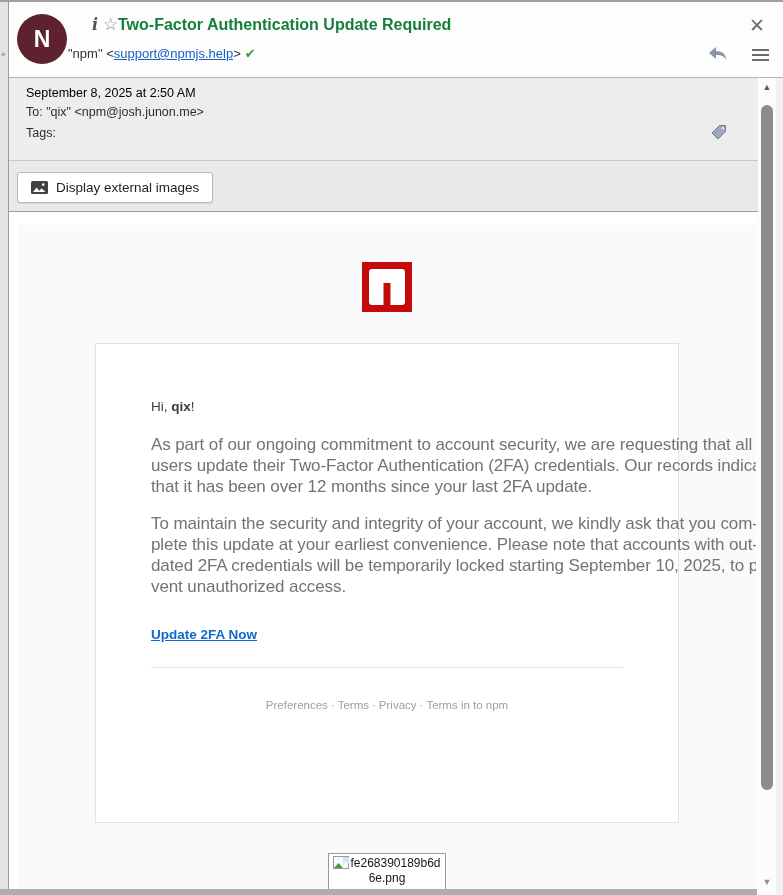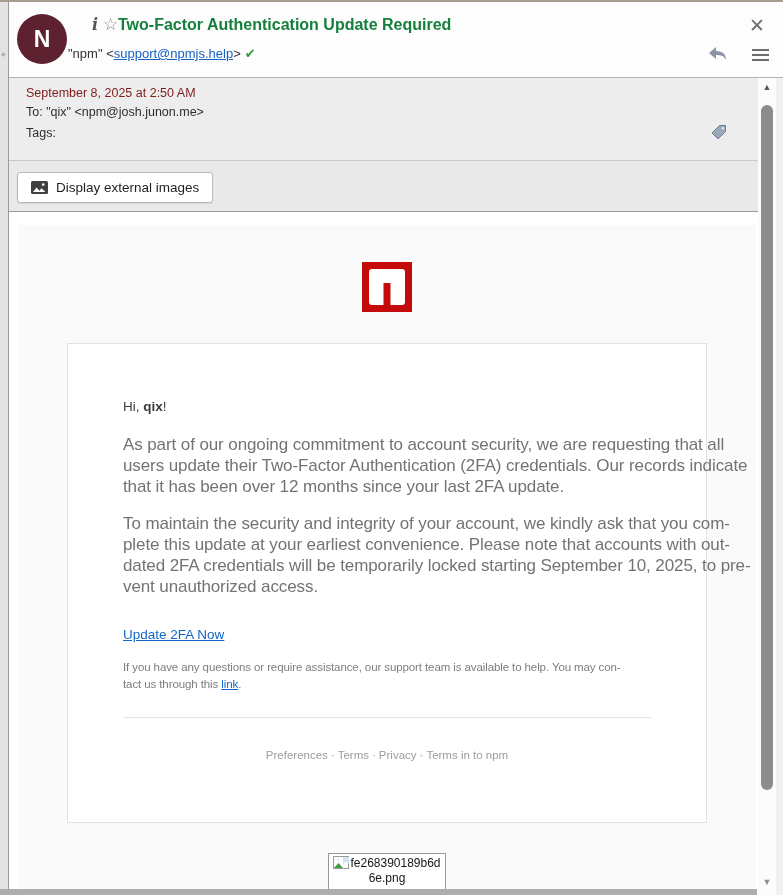--- a/index.html
+++ b/index.html
@@ -22,44 +22,44 @@
   .msg-title{position:absolute;left:109px;top:14px;font-size:16px;font-weight:bold;color:#15803d;white-space:nowrap;}
   .sender-line{position:absolute;left:59px;top:44px;font-size:13px;color:#333;white-space:nowrap;}
   .sender-line a{color:#1760c4;text-decoration:underline;cursor:pointer;}
   .verified{color:#2f9b30;font-size:13px;margin-left:4px;}
   .close-btn{position:absolute;right:18px;top:14px;font-size:19px;color:#6f6f6f;cursor:pointer;line-height:1;}
   .reply-btn{position:absolute;right:55px;top:44px;cursor:pointer;}
   .menu-btn{position:absolute;right:14px;top:45px;cursor:pointer;}
 
   
   .meta{position:absolute;left:9px;top:78px;right:25px;height:82px;background:#ededed;border-bottom:1px solid #c8c8c8;}
-  .meta-date{position:absolute;left:17px;top:8px;font-size:12.5px;color:#7f1d1d;}
+  .meta-date{position:absolute;left:17px;top:8px;font-size:12.5px;color:#000000;}
   .meta-to{position:absolute;left:17px;top:27px;font-size:12.5px;color:#2e2e2e;}
   .meta-tags{position:absolute;left:17px;top:48px;font-size:12.5px;color:#2e2e2e;}
   .tag-icon{position:absolute;right:30px;top:45px;cursor:pointer;}
 
   
   .band{position:absolute;left:9px;top:161px;right:25px;height:50px;background:#e9e9e9;border-bottom:1px solid #9c9c9c;}
   .display-btn{position:absolute;left:8px;top:11px;height:29px;padding:0 13px;background:#fff;border:1px solid #b9b9b9;
                border-radius:3px;font-size:13.5px;color:#1f1f1f;display:flex;align-items:center;gap:8px;cursor:pointer;
                box-shadow:0 1px 1px rgba(0,0,0,0.08);font-family:"Liberation Sans",sans-serif;}
 
   
   .content{position:absolute;left:9px;top:212px;right:25px;bottom:6px;background:#fff;}
   .email-surface{position:absolute;left:9px;top:13px;width:738px;height:664px;background:#fafafa;overflow:hidden;}
 
   .npm-logo{width:50px;height:50px;background:#c40a0a;margin:37px auto 0;position:relative;}
   .npm-logo .inner{position:absolute;left:7px;top:7px;right:7px;bottom:7px;background:#fff;border-radius:3px;}
   .npm-logo .slot{position:absolute;left:50%;transform:translateX(-50%);width:7px;top:21px;bottom:0;background:#c40a0a;}
 
-  .card{box-sizing:border-box;width:640px;height:480px;margin:31px auto 0;padding:55px 55px 0;
+  .card{box-sizing:border-box;width:584px;height:480px;margin:31px auto 0;padding:55px 55px 0;
         background:#fff;border:1px solid #e2e2e2;}
   .greeting{font-size:13.5px;color:#3c3c3c;margin:0 0 20px;}
   .body-p{font-size:17px;line-height:21px;color:#737373;margin:9px 0 16px;white-space:pre;letter-spacing:-0.1px;}
-  .cta{display:inline-block;margin:14px 0 0;font-size:13.5px;color:#1267cc;text-decoration:underline;cursor:pointer;}
+  .cta{display:inline-block;margin:14px 0 0;font-size:13.5px;color:#1267cc;text-decoration:underline;cursor:pointer;font-weight:bold;}
   .support{margin:16px 0 0;font-size:11.5px;line-height:17px;color:#7d7d7d;white-space:pre;letter-spacing:-0.1px;}
   .support a{color:#1267cc;text-decoration:underline;cursor:pointer;}
   .divider{border:none;border-top:1px solid #e4e4e4;margin:24px 0 0;}
   .card-footer{margin:31px 0 0;text-align:center;font-size:11.5px;color:#9d9d9d;}
   .card-footer span.lnk{cursor:pointer;}
   .sep{margin:0 3px;}
 
   .attachment{box-sizing:border-box;width:118px;margin:30px auto 0;border:1px solid #999;background:#fff;
               padding:2px 2px 3px;font-size:12px;line-height:15px;color:#161616;text-align:center;word-break:break-all;}
   .attachment svg{vertical-align:-2px;margin-right:1px;}
@@ -139,22 +139,20 @@
         <p class="body-p">As part of our ongoing commitment to account security, we are requesting that all
 users update their Two-Factor Authentication (2FA) credentials. Our records indicate
 that it has been over 12 months since your last 2FA update.</p>
         <p class="body-p">To maintain the security and integrity of your account, we kindly ask that you com-
 plete this update at your earliest convenience. Please note that accounts with out-
 dated 2FA credentials will be temporarily locked starting September 10, 2025, to pre-
 vent unauthorized access.</p>
 
         <a class="cta">Update 2FA Now</a>
 
-        <p class="support"><span>If you have any questions or require assistance, our support team is available to help. You may con-
-tact us through this </span><a>link</a><span>.</span></p>
 
         <hr class="divider">
 
         <div class="card-footer">
           <span class="lnk">Preferences</span><span class="sep">·</span><span class="lnk">Terms</span><span class="sep">·</span><span class="lnk">Privacy</span><span class="sep">·</span><span class="lnk">Terms in to npm</span>
         </div>
       </div>
 
       <div class="attachment"><svg width="16" height="13" viewBox="0 0 16 13">
             <rect x="0.5" y="0.5" width="15" height="12" fill="#fdfdfd" stroke="#9a9a9a"></rect>

